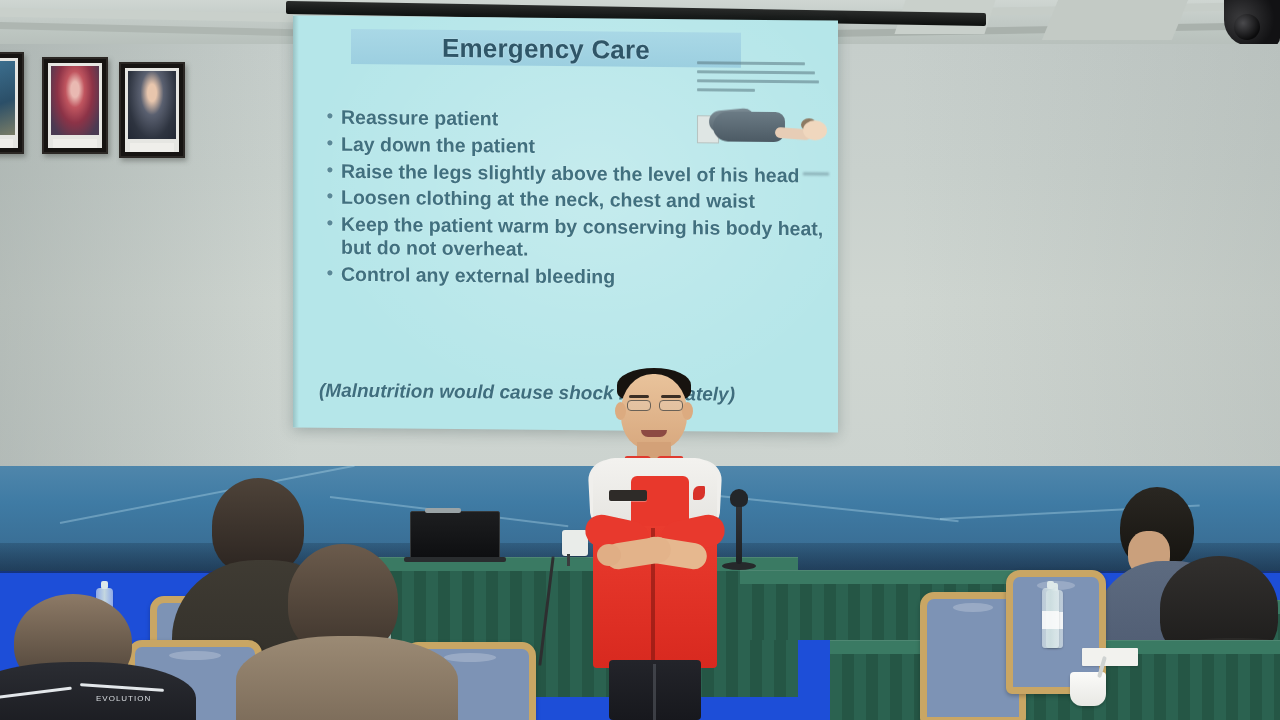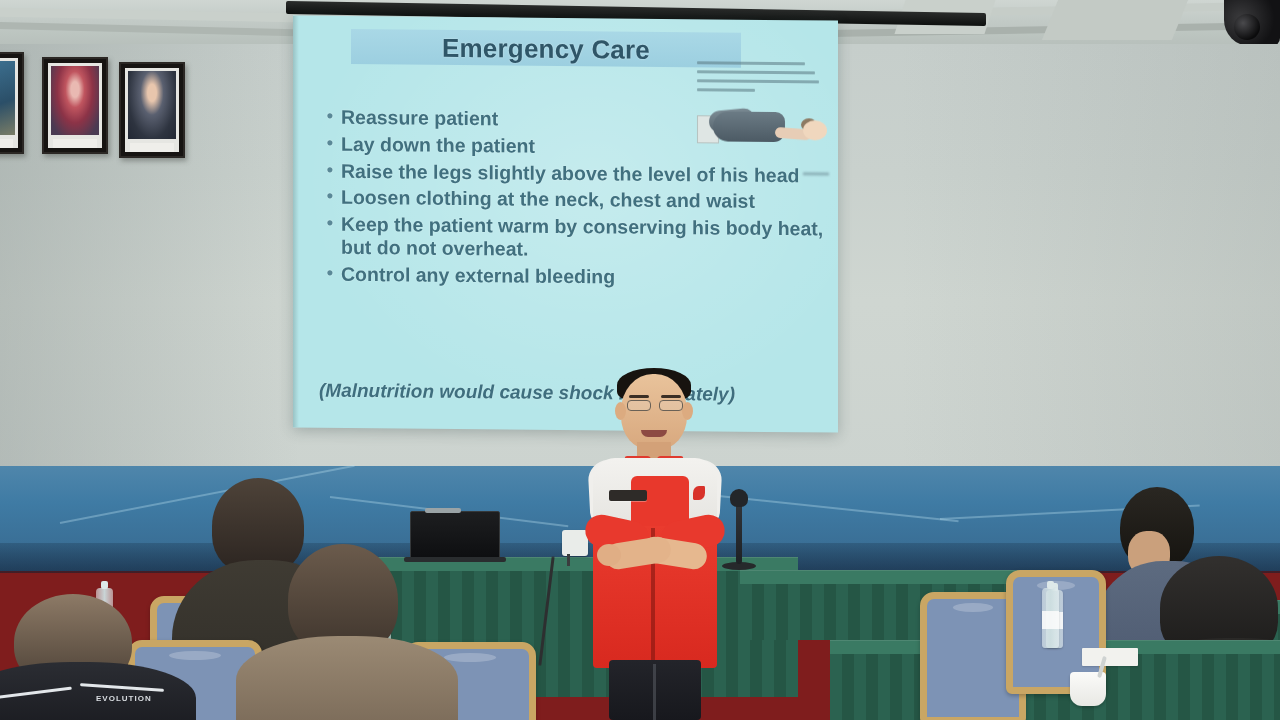--- a/index.html
+++ b/index.html
@@ -1,19 +1,19 @@
 <!DOCTYPE html>
 <html><head>
 <meta charset="utf-8">
 <title>Emergency Care Presentation</title>
 <style>
   html,body{margin:0;padding:0;background:#000;}
   body{font-family:"Liberation Sans",sans-serif;}
 
-  #scene{position:relative;width:1280px;height:720px;overflow:hidden;background:#7f1d1d;}
+  #scene{position:relative;width:1280px;height:720px;overflow:hidden;background:#1d4ed8;}
 
   
   .ceiling{position:absolute;left:0;top:0;width:1280px;height:52px;
     background:linear-gradient(180deg,#cfd6d2 0%,#c2cac6 40%,#b4bdb8 100%);}
   .ceiling-beam{position:absolute;background:#b0b8b3;}
   .beam1{left:0;top:14px;width:660px;height:9px;transform:skewY(1.1deg);background:#c9d0cb;}
   .beam2{left:0;top:30px;width:660px;height:7px;transform:skewY(1.4deg);background:#aeb6b1;}
   .beam3{left:840px;top:6px;width:460px;height:8px;transform:skewY(-1.2deg);background:#c6cdc8;}
   .beam4{left:830px;top:26px;width:460px;height:7px;transform:skewY(-1.0deg);background:#a9b1ac;}
   .beam5{left:1050px;top:0px;width:130px;height:40px;transform:skewX(-22deg);background:#c3cac5;}
@@ -175,21 +175,21 @@
     background:linear-gradient(90deg,rgba(236,244,245,.55),rgba(205,222,224,.95),rgba(236,244,245,.55));
     box-shadow:0 1px 2px rgba(0,0,0,.18);}
   .bottle:before{content:"";position:absolute;left:5px;top:-7px;width:7px;height:8px;background:#dde8e9;border-radius:2px;}
   .bottle .label{position:absolute;left:0;right:0;top:38%;height:30%;background:rgba(248,250,250,.9);}
 
   .cup{position:absolute;width:36px;height:34px;background:linear-gradient(180deg,#fbfbf9,#e8e8e4);
     border-radius:4px 4px 12px 12px;box-shadow:0 2px 3px rgba(0,0,0,.2);}
   .spoon{position:absolute;width:4px;height:22px;background:#cfd3d2;border-radius:2px;transform:rotate(16deg);}
   .paper{position:absolute;background:#f2f2ee;border-radius:1px;box-shadow:0 1px 2px rgba(0,0,0,.15);}
 
-  .jacket-text{position:absolute;color:#d8dce0;font-size:8px;font-weight:bold;letter-spacing:1px;white-space:nowrap;}
+  .jacket-text{position:absolute;color:#d8dce0;font-size:8px;font-weight:normal;letter-spacing:1px;white-space:nowrap;}
   .jacket-stripe{position:absolute;height:3px;background:#e3e7ea;border-radius:2px;}
 
   .blur{filter:blur(.55px);}
   .blur2{filter:blur(1.1px);}
 </style>
 </head>
 <body>
 
 <div id="scene">
 

